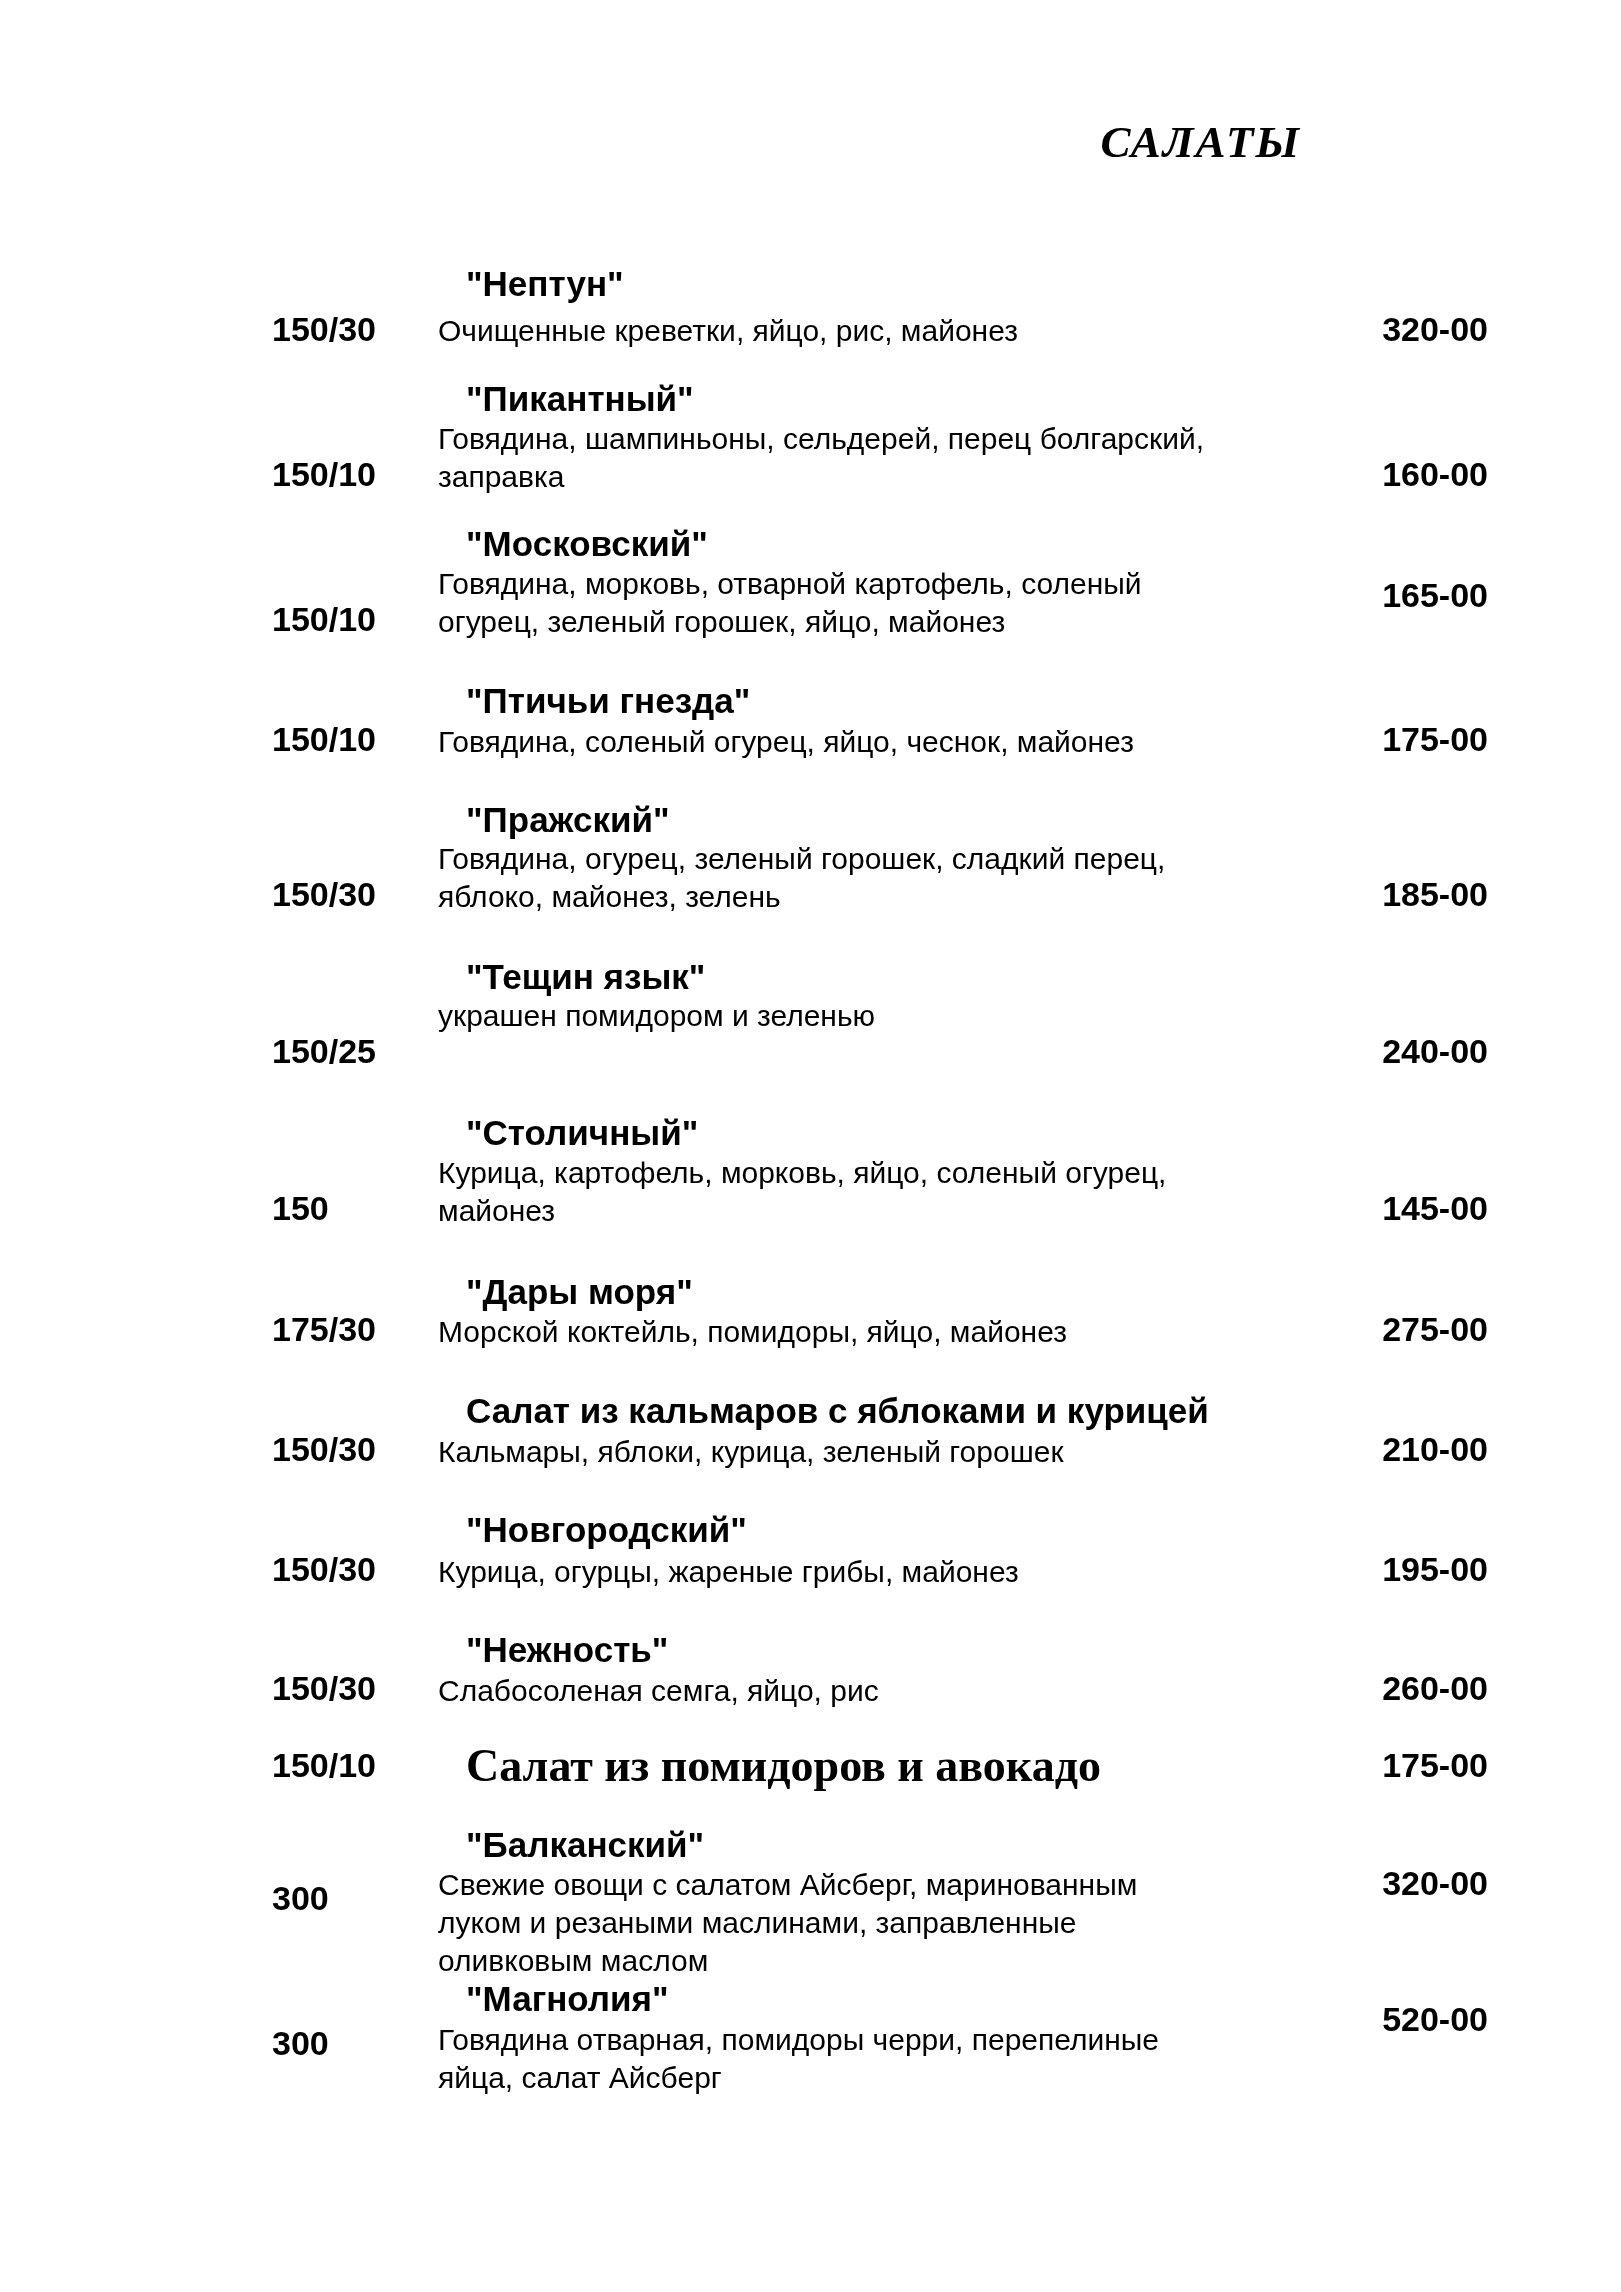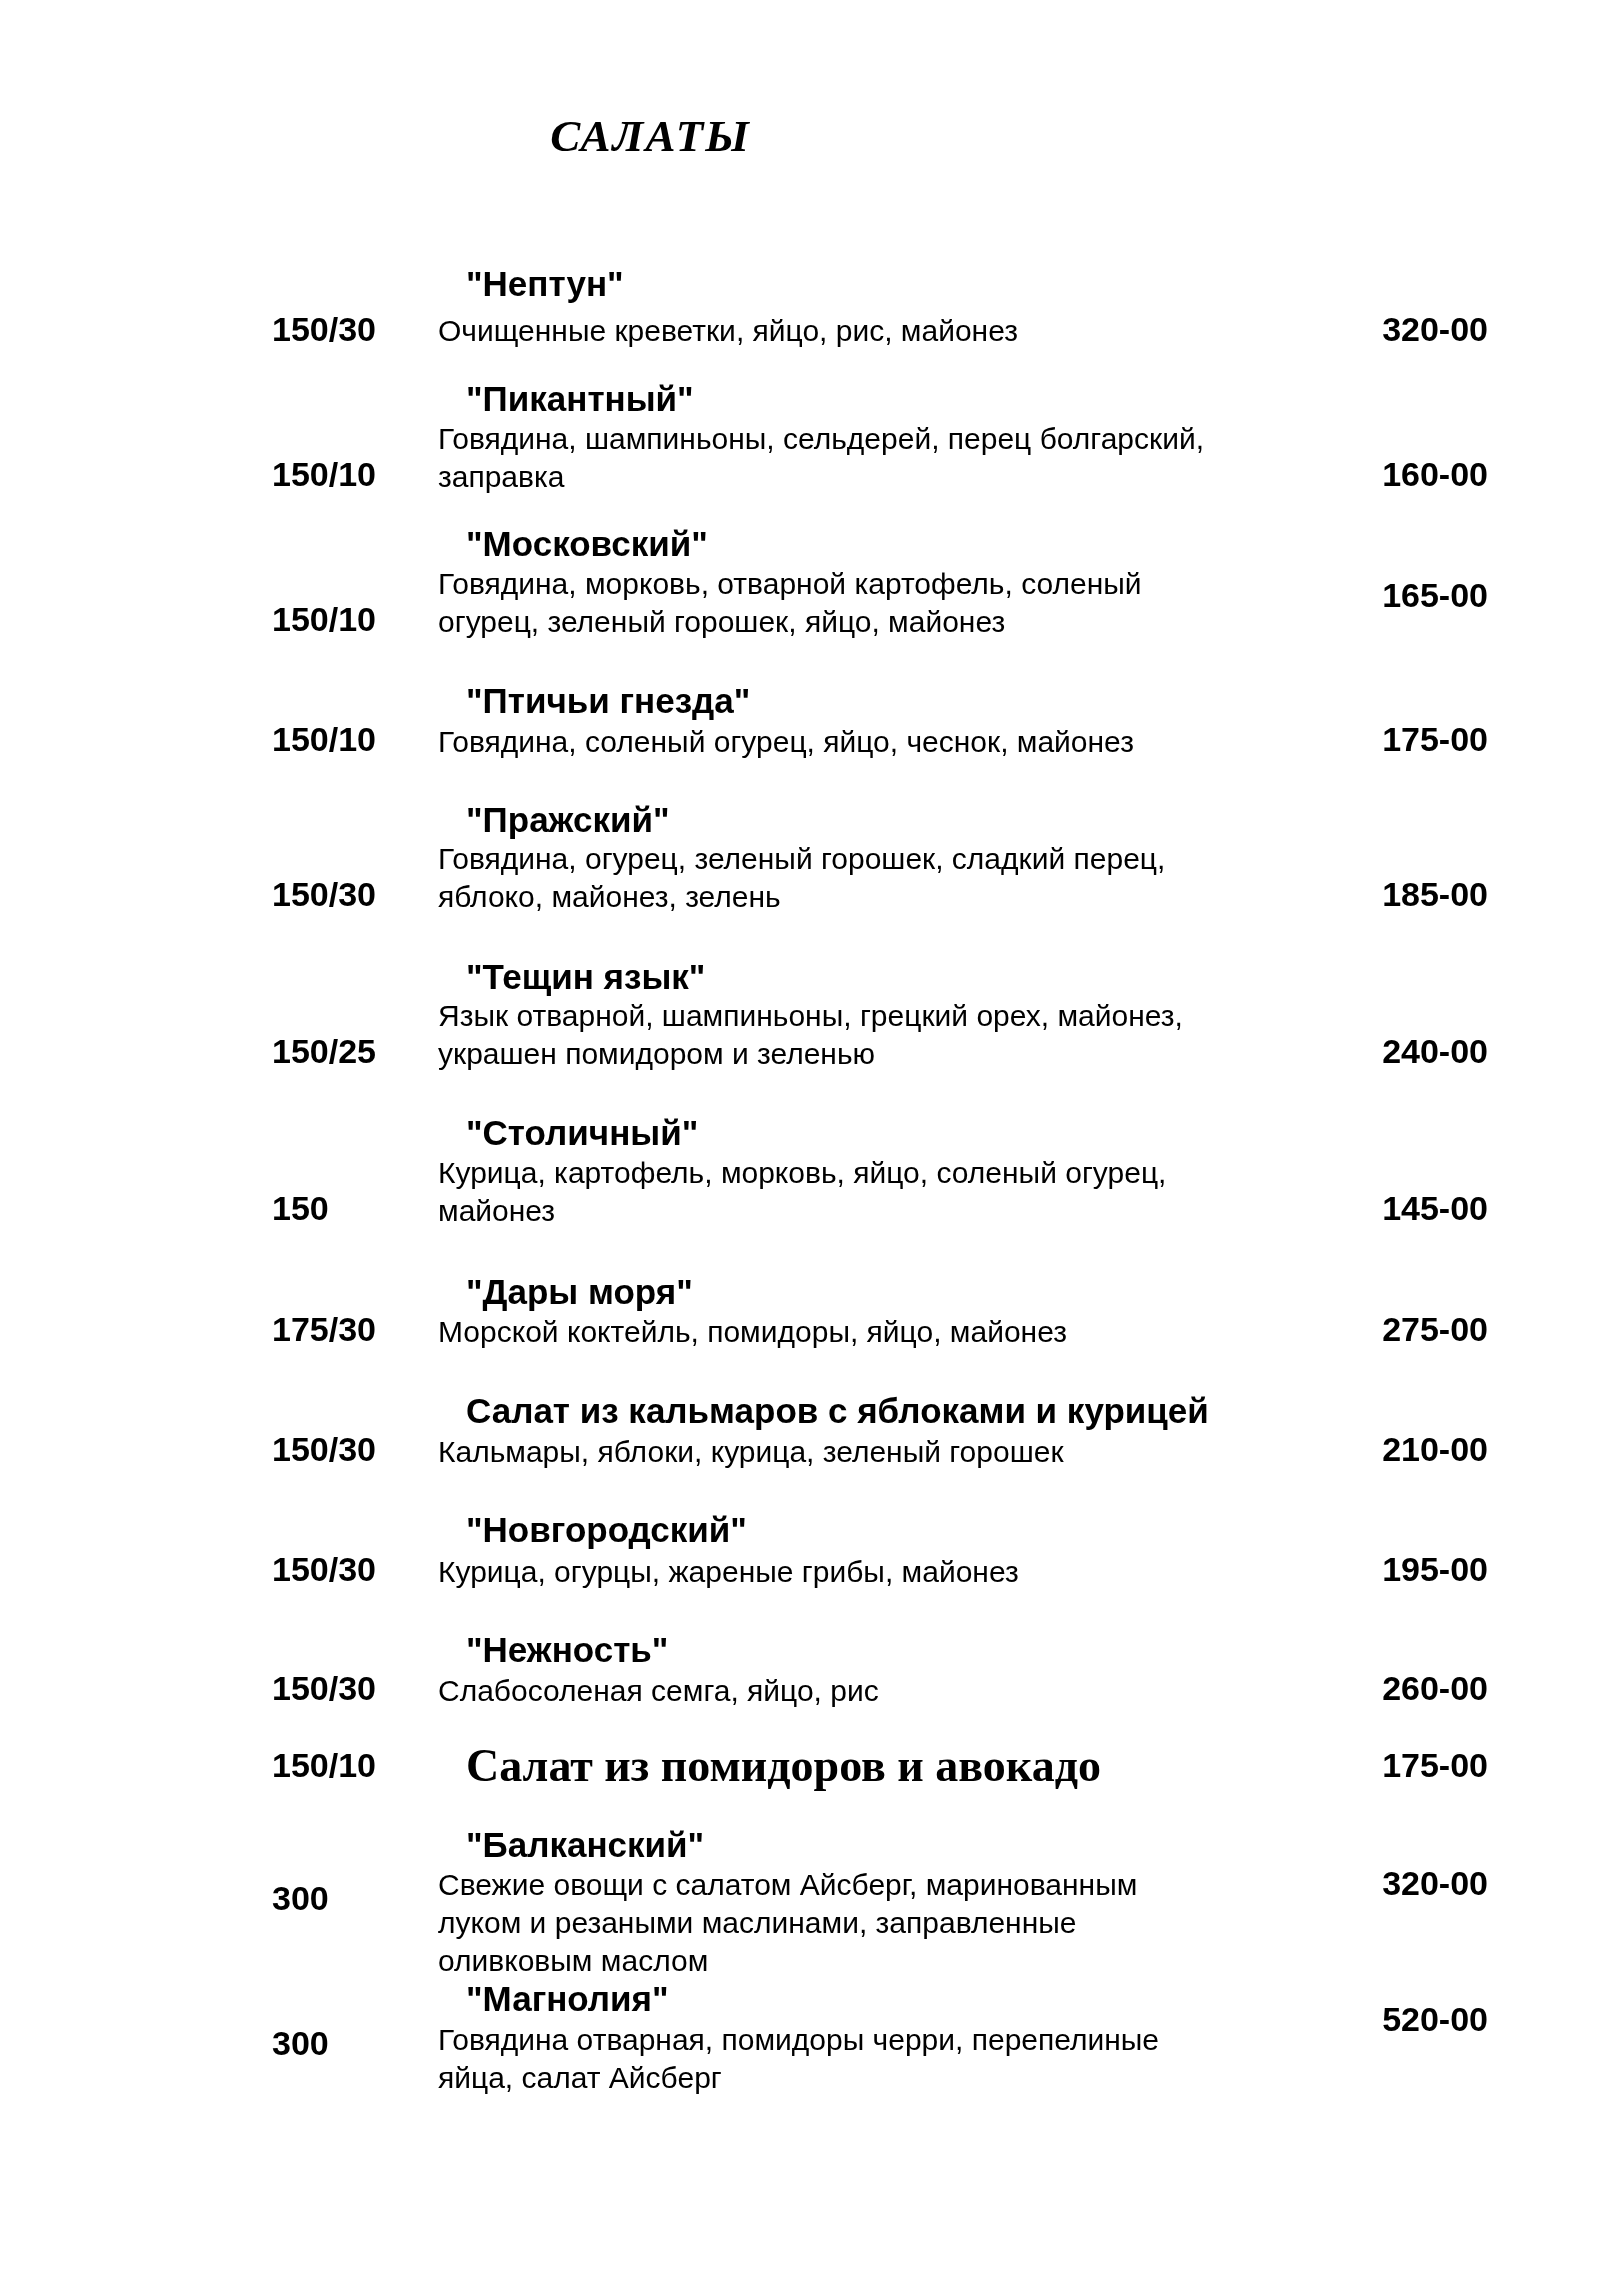--- a/index.html
+++ b/index.html
@@ -1,18 +1,18 @@
 <!DOCTYPE html>
 <html><head>
   <meta charset="utf-8">
   <style>
     html, body { margin: 0; padding: 0; background: #ffffff; }
     body { width: 1621px; height: 2293px; position: relative; overflow: hidden; color: #000; }
     .page-title {
-      position: absolute; left: 0; width: 1301px; top: 110px; text-align: center;
+      position: absolute; left: 0; width: 1301px; top: 116px; text-align: right;
       font-family: "Liberation Serif", serif; font-weight: bold; font-style: italic;
       font-size: 45px; letter-spacing: 2px;
     }
     .item { position: absolute; left: 0; width: 1621px; }
     .weight {
       position: absolute; left: 272px;
       font-family: "Liberation Sans", sans-serif; font-weight: bold; font-size: 34px; line-height: 39px;
     }
     .price {
       position: absolute; right: 133px; text-align: right;
@@ -78,21 +78,20 @@
     <span class="ln">Говядина, огурец, зеленый горошек, сладкий перец,</span>
     <span class="ln">яблоко, майонез, зелень</span>
   </div>
   <div class="weight" style="top:875px">150/30</div>
   <div class="price" style="top:875px">185-00</div>
 </div>
 
 <div class="item">
   <div class="name" style="top:956px">"Тещин язык"</div>
   <div class="desc" style="top:997px">
-    <span class="ln">Язык отварной, шампиньоны, грецкий орех, майонез,</span>
     <span class="ln">украшен помидором и зеленью</span>
   </div>
   <div class="weight" style="top:1032px">150/25</div>
   <div class="price" style="top:1032px">240-00</div>
 </div>
 
 <div class="item">
   <div class="name" style="top:1112px">"Столичный"</div>
   <div class="desc" style="top:1154px">
     <span class="ln">Курица, картофель, морковь, яйцо, соленый огурец,</span>

